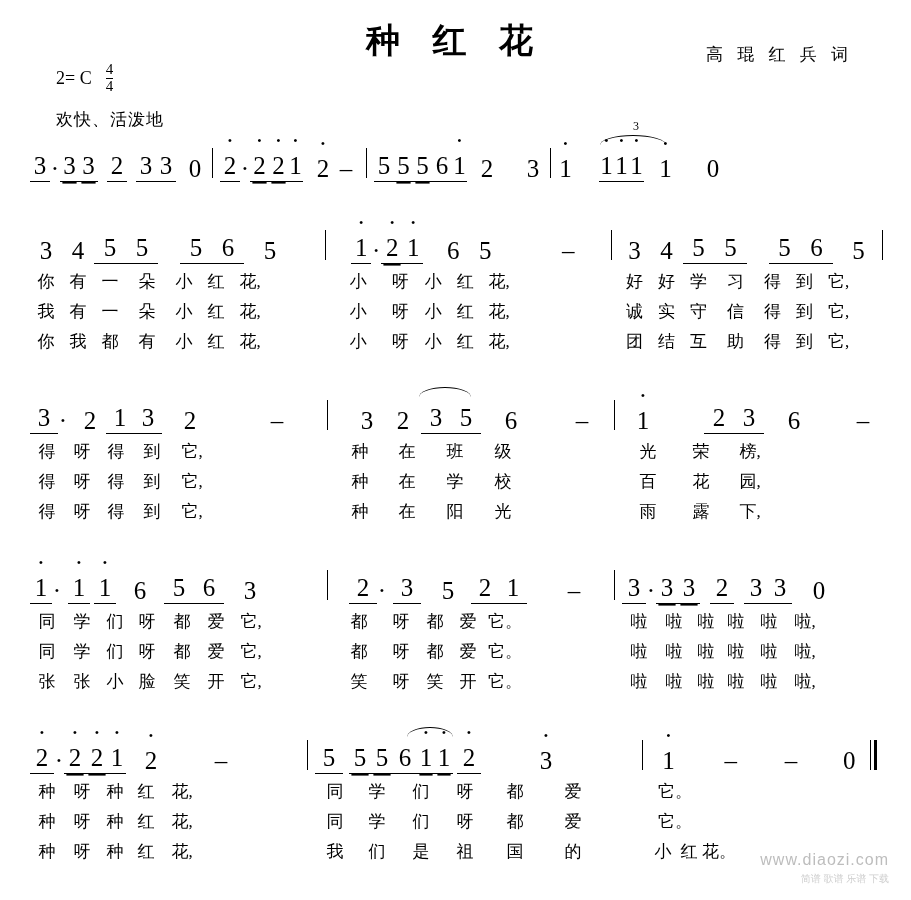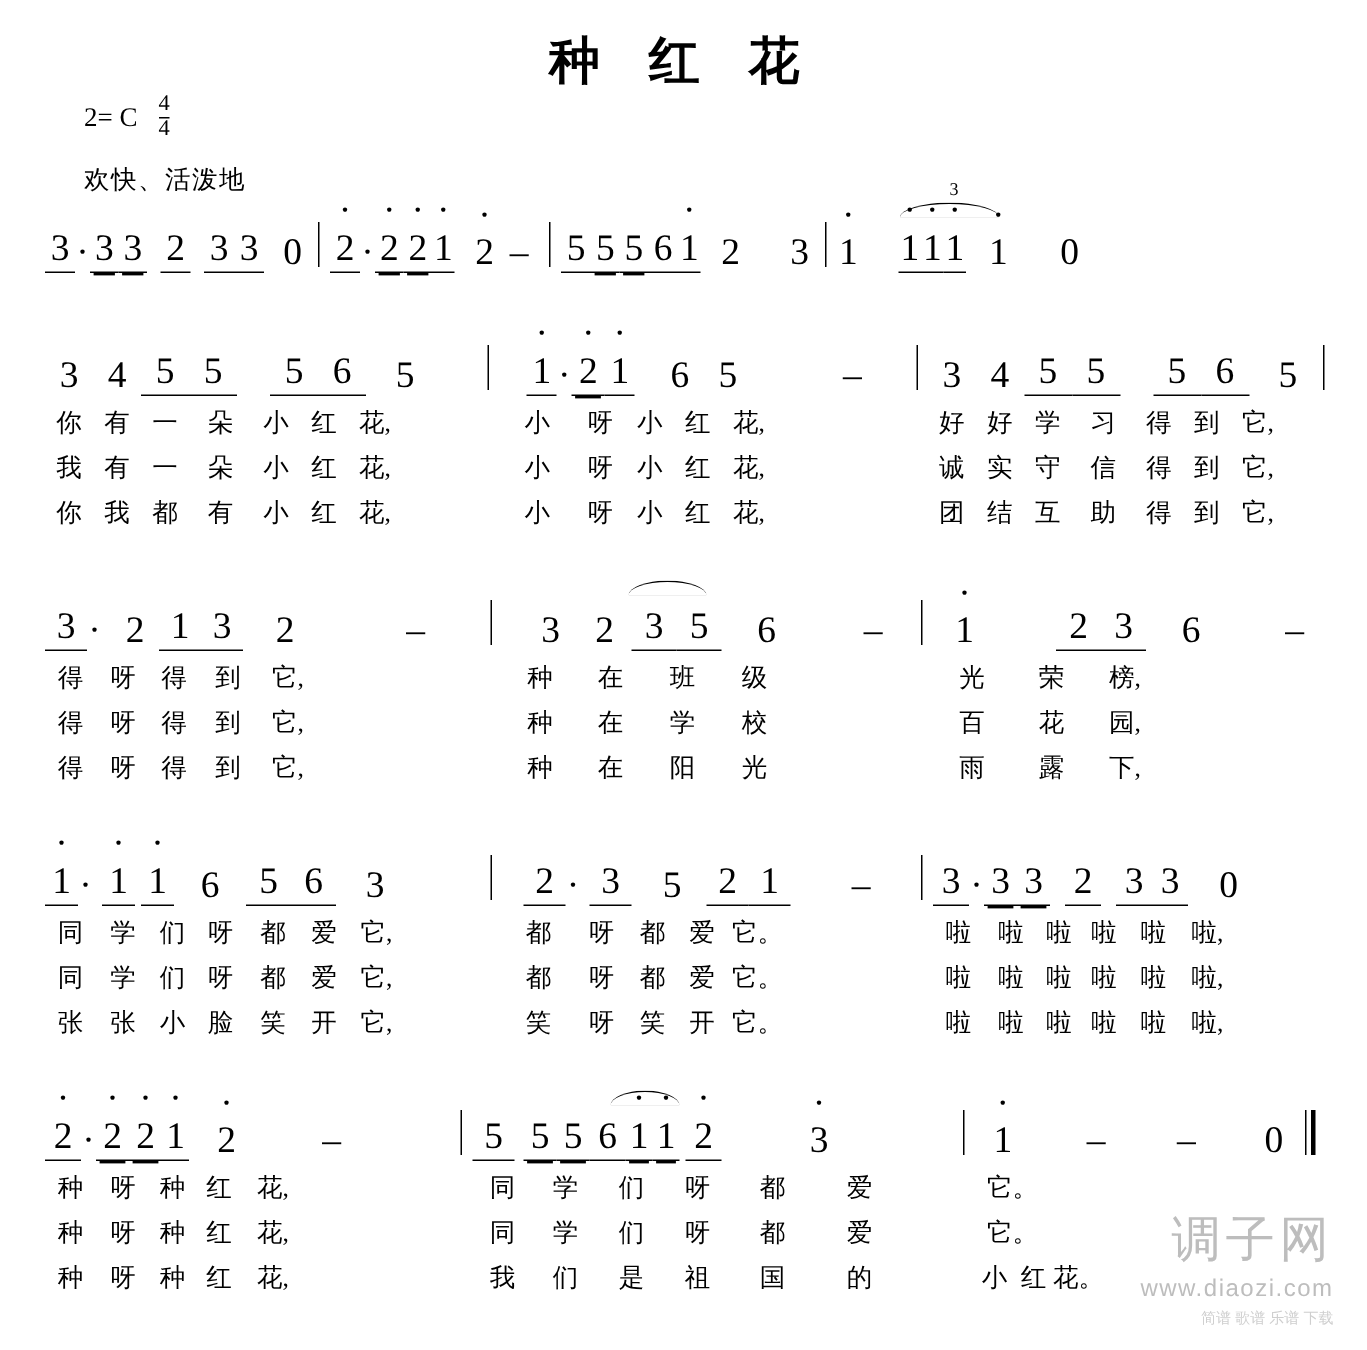--- a/index.html
+++ b/index.html
@@ -181,20 +181,21 @@
   .watermark .w1 { font-size: 33px; letter-spacing: 3px; }
   .watermark .w2 { font-size: 16px; letter-spacing: 1px; margin-top: 2px; }
   .watermark .w3 { font-size: 10px; color: #cfcfcf; margin-top: 3px; }
 </style>
 </head>
 <body>
 
 <div class="title">种 红 花</div>
 
 <div class="credits">
+  <div>高 琨 红 兵 词</div>
 </div>
 
 <div class="keysig">
   <span>2= C</span>
   <span class="meter">
     <span class="num">4</span>
     <span class="den">4</span>
   </span>
 </div>
 
@@ -772,16 +773,15 @@
         </div>
       </div>
     </div>
 
     <div class="barline final"></div>
 
   </div>
 </div>
 
 <div class="watermark">
-  <div class="w1">调子网</div>
   <div class="w2">www.diaozi.com</div>
   <div class="w3">简谱 歌谱 乐谱 下载</div>
 </div>
 
 </body></html>

